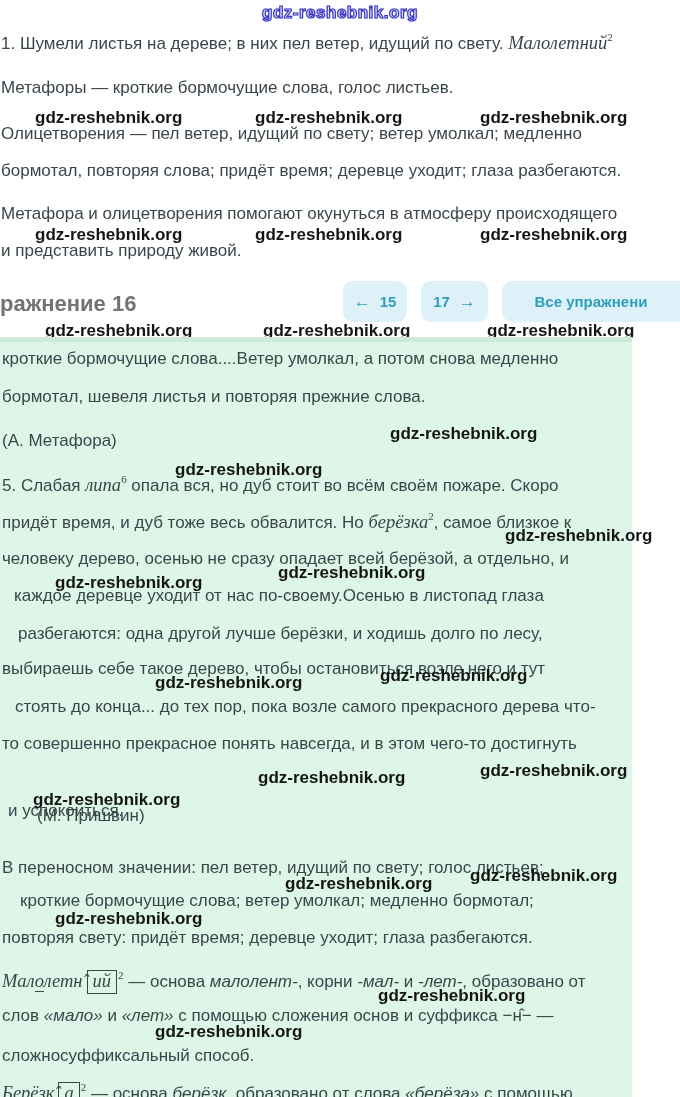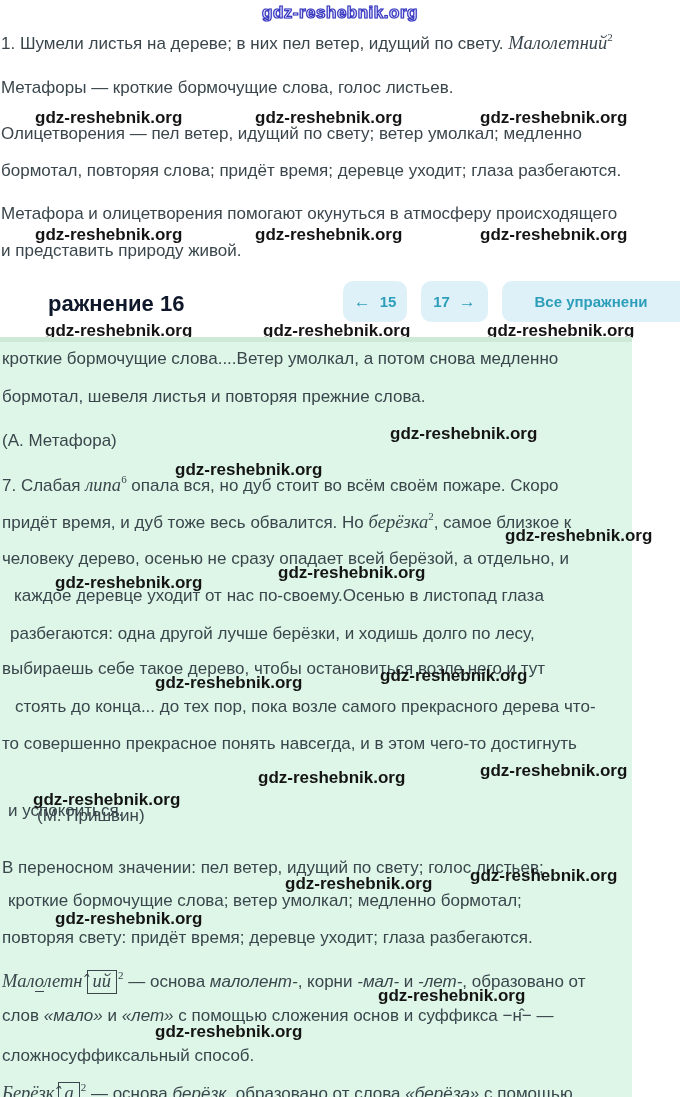--- a/index.html
+++ b/index.html
@@ -8,21 +8,21 @@
 
   .t { position: absolute; font-size: 17px; white-space: nowrap; color: #3a464c; }
   .wm { position: absolute; font-size: 17px; font-weight: 600; color: #141414; white-space: nowrap;
         font-family: "Liberation Sans", sans-serif; }
   .wm-top { position: absolute; top: 3px; left: 0; width: 100%; text-align: center;
             font-size: 17px; font-weight: 700; letter-spacing: 0.5px;
             color: #ecebfd; -webkit-text-stroke: 1.2px #3a3ac2;
             text-shadow: 0 0 1px #3a3ac2, 0 0 1px #3a3ac2; }
 
   .exercise-title { position: absolute; left: 0; top: 291px; font-size: 22px; font-weight: 700;
-                    color: #0f172a; white-space: nowrap; margin-left: 48px; }
+                    color: #737373; white-space: nowrap; }
 
   .nav-btn { position: absolute; top: 281px; height: 41px; border: none; border-radius: 10px;
              background: #def1f9; color: #2d9eba; font-size: 15px; font-weight: 600;
              display: flex; align-items: center; justify-content: center; gap: 9px;
              cursor: pointer; font-family: "Liberation Sans", sans-serif; }
   .nav-btn .arrow { font-size: 17px; line-height: 1; }
 
   .answer-panel { position: absolute; left: 0; top: 337px; width: 632px; height: 760px;
                   background: #ddf6e7; border-top: 5px solid #cfe9d7; }
 
@@ -69,42 +69,42 @@
 <div class="wm" style="left:263px; top:321px;">gdz-reshebnik.org</div>
 <div class="wm" style="left:487px; top:321px;">gdz-reshebnik.org</div>
 
 <div class="answer-panel"></div>
 
 <div class="t" style="left:2px; top:349px;">кроткие бормочущие слова....Ветер умолкал, а потом снова медленно</div>
 <div class="t" style="left:2px; top:387px;">бормотал, шевеля листья и повторяя прежние слова.</div>
 <div class="t" style="left:2px; top:431px;">(А. Метафора)</div>
 <div class="wm" style="left:390px; top:424px;">gdz-reshebnik.org</div>
 <div class="wm" style="left:175px; top:460px;">gdz-reshebnik.org</div>
-<div class="t" style="left:2px; top:473px;"><span>7. Слабая </span><span class="seg-iserif">липа</span><span class="seg-sup">6</span><span> опала вся, но дуб стоит во всём своём пожаре. Скоро</span></div>
+<div class="t" style="left:2px; top:473px;"><span>5. Слабая </span><span class="seg-iserif">липа</span><span class="seg-sup">6</span><span> опала вся, но дуб стоит во всём своём пожаре. Скоро</span></div>
 <div class="t" style="left:2px; top:510px;"><span>придёт время, и дуб тоже весь обвалится. Но </span><span class="seg-iserif">берёзка</span><span class="seg-sup">2</span><span>, самое близкое к</span></div>
 <div class="wm" style="left:505px; top:526px;">gdz-reshebnik.org</div>
 <div class="t" style="left:2px; top:549px;">человеку дерево, осенью не сразу опадает всей берёзой, а отдельно, и</div>
 <div class="wm" style="left:278px; top:563px;">gdz-reshebnik.org</div>
 <div class="wm" style="left:55px;  top:573px;">gdz-reshebnik.org</div>
 <div class="t" style="left:14px; top:586px;">каждое деревце уходит от нас по-своему.Осенью в листопад глаза</div>
-<div class="t" style="left:10px; top:624px;text-align:center;">разбегаются: одна другой лучше берёзки, и ходишь долго по лесу,</div>
+<div class="t" style="left:18px; top:624px;text-align:center;">разбегаются: одна другой лучше берёзки, и ходишь долго по лесу,</div>
 <div class="t" style="left:2px; top:659px;">выбираешь себе такое дерево, чтобы остановиться возле него и тут</div>
 <div class="wm" style="left:380px; top:666px;">gdz-reshebnik.org</div>
 <div class="wm" style="left:155px; top:673px;">gdz-reshebnik.org</div>
 <div class="t" style="left:15px; top:697px;">стоять до конца... до тех пор, пока возле самого прекрасного дерева что-</div>
 <div class="t" style="left:2px; top:734px;">то совершенно прекрасное понять навсегда, и в этом чего-то достигнуть</div>
 <div class="t" style="left:8px; top:767px;margin-top:34px;">и успокоиться.</div>
 <div class="wm" style="left:480px; top:761px;">gdz-reshebnik.org</div>
 <div class="wm" style="left:258px; top:768px;">gdz-reshebnik.org</div>
 <div class="wm" style="left:33px;  top:790px;">gdz-reshebnik.org</div>
 <div class="t" style="left:2px; top:806px;margin-left:35px;">(М. Пришвин)</div>
 <div class="t" style="left:2px; top:858px;">В переносном значении: пел ветер, идущий по свету; голос листьев;</div>
 <div class="wm" style="left:470px; top:866px;">gdz-reshebnik.org</div>
 <div class="wm" style="left:285px; top:874px;">gdz-reshebnik.org</div>
-<div class="t" style="left:8px; top:891px;">кроткие бормочущие слова; ветер умолкал; медленно бормотал;</div>
+<div class="t" style="left:20px; top:891px;">кроткие бормочущие слова; ветер умолкал; медленно бормотал;</div>
 <div class="wm" style="left:55px;  top:909px;">gdz-reshebnik.org</div>
 <div class="t" style="left:2px; top:928px;">повторяя свету: придёт время; деревце уходит; глаза разбегаются.</div>
 <div class="t" style="left:2px; top:969px;"><span class="seg-iserif">Мал</span><span class="seg-iserif-u">о</span><span class="seg-iserif">летн̂</span><span class="seg-box">ий</span><span class="seg-sup">2</span><span> — основа </span><span class="seg-it">малолент-</span><span>, корни </span><span class="seg-it">-мал-</span><span> и </span><span class="seg-it">-лет-</span><span>, образовано от</span></div>
 <div class="wm" style="left:378px; top:986px;">gdz-reshebnik.org</div>
 <div class="t" style="left:2px; top:1006px;"><span>слов </span><span class="seg-it">«мало»</span><span> и </span><span class="seg-it">«лет»</span><span> с помощью сложения основ и суффикса −н̂− —</span></div>
 <div class="wm" style="left:155px; top:1022px;">gdz-reshebnik.org</div>
 <div class="t" style="left:2px; top:1046px;">сложносуффиксальный способ.</div>
 <div class="t" style="left:2px; top:1081px;"><span class="seg-iserif">Берёзк̂</span><span class="seg-box">а</span><span class="seg-sup">2</span><span> — основа </span><span class="seg-it">берёзк</span><span>, образовано от слова </span><span class="seg-it">«берёза»</span><span> с помощью</span></div>
 
 </body></html>

